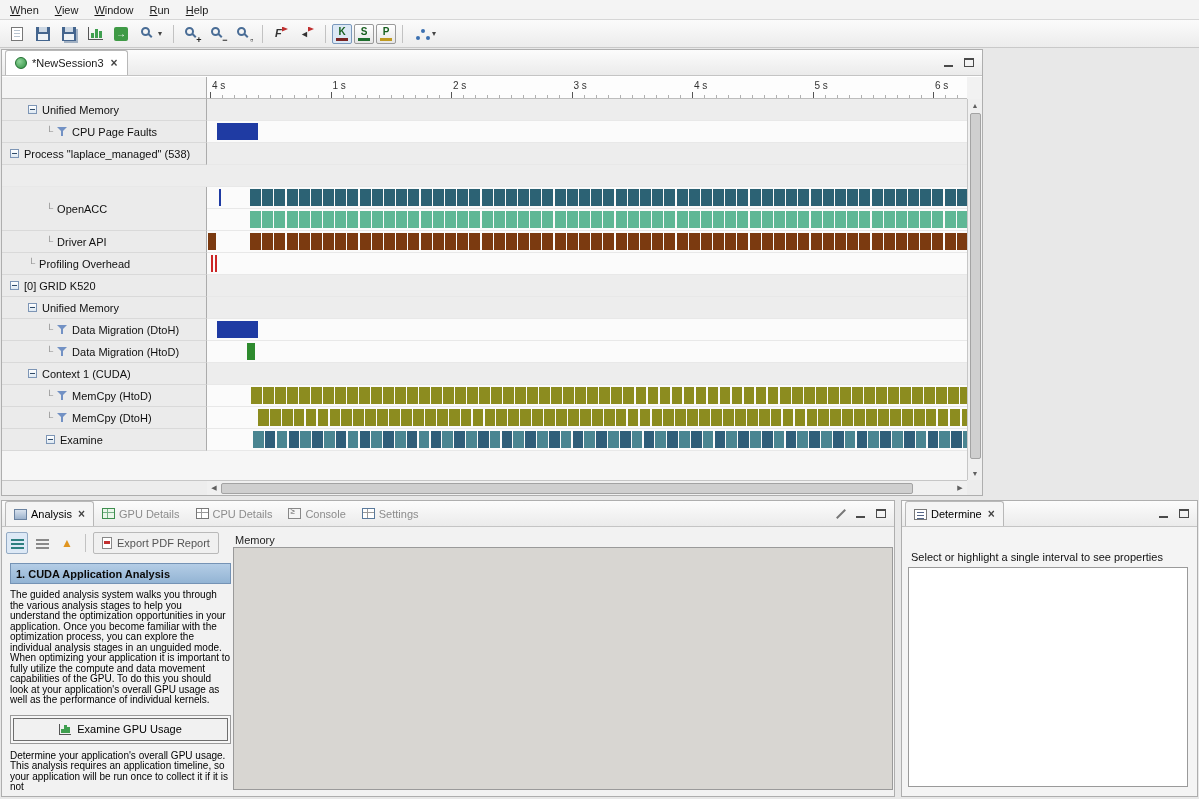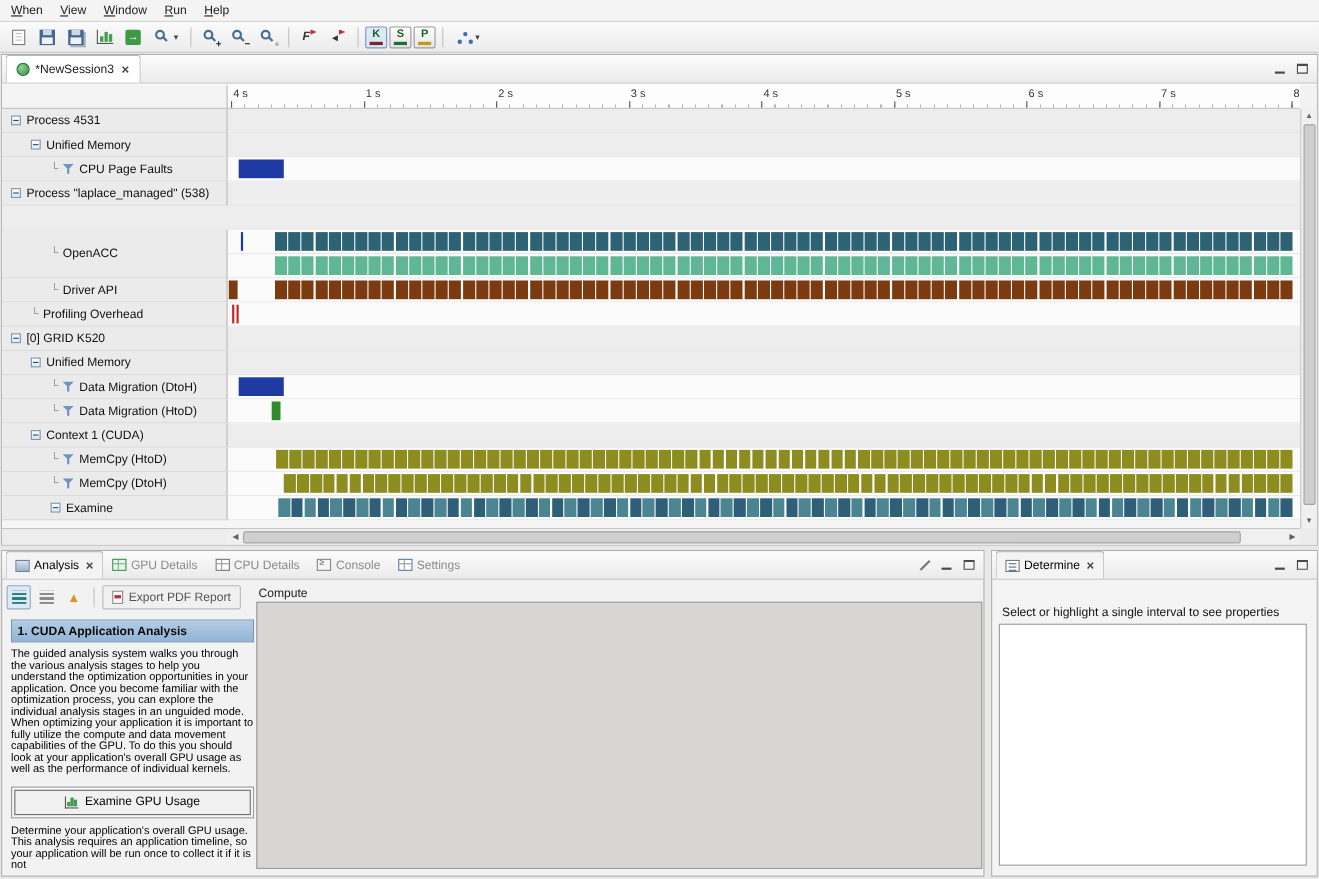--- a/index.html
+++ b/index.html
@@ -37,21 +37,21 @@
 .ic-flag i{position:absolute;right:1px;top:0;width:6px;height:5px;background:#c03030;clip-path:polygon(0 0,100% 50%,0 100%);}
 .ic-ana{width:17px;height:16px;}
 .ic-ana i{position:absolute;width:4px;height:4px;border-radius:50%;background:#3a6fb0;}
 .ic-ana .d1{left:2px;top:10px;}.ic-ana .d2{left:7px;top:3px;}.ic-ana .d3{left:12px;top:10px;}
 .ksp{width:20px;height:20px;border:1px solid #9a9a9a;background:linear-gradient(#ffffff,#e6e6e6);display:flex;flex-direction:column;align-items:center;justify-content:center;border-radius:2px;}
 .ksp.pressed{border-color:#7a98bc;background:#dce8f5;}
 .ksp .kl{font-weight:bold;font-size:10px;color:#175f1f;line-height:10px;}
 .ksp .stripe{width:12px;height:3px;margin-top:1px;}
 
 
-.timeline-panel{position:absolute;left:1px;top:49px;width:1197px;height:447px;background:#fff;border:1px solid #aeaeae;}
+.timeline-panel{position:absolute;left:1px;top:49px;width:982px;height:447px;background:#fff;border:1px solid #aeaeae;}
 .tabstrip{height:26px;background:linear-gradient(#fcfcfc,#ebebeb);border-bottom:1px solid #c4c4c4;position:relative;display:flex;align-items:flex-end;padding-left:3px;}
 .ttab{height:25px;display:flex;align-items:center;gap:5px;padding:0 9px;background:#fff;border:1px solid #b8b8b8;border-bottom:none;border-radius:3px 3px 0 0;}
 .sessionic{width:12px;height:12px;border-radius:50%;background:radial-gradient(circle at 35% 35%,#8fd49a,#2f8f3f);border:1px solid #1f6f2f;display:inline-block;}
 .tabx{color:#444;font-size:12px;margin-left:2px;font-weight:bold;}
 .panel-ctrls{position:absolute;right:5px;top:5px;display:flex;gap:3px;}
 .wbtn{width:17px;height:15px;display:flex;align-items:center;justify-content:center;}
 .ic-min{width:9px;height:9px;position:relative;display:inline-block;}
 .ic-min::after{content:"";position:absolute;left:0;right:0;bottom:0;height:2px;background:#4a4a4a;}
 .ic-max{width:10px;height:9px;border:1px solid #4a4a4a;border-top-width:2px;display:inline-block;}
 .ic-pen{width:10px;height:12px;position:relative;display:inline-block;}
@@ -250,33 +250,20 @@
         <span class="rtick-label" style="left: 607.5px;">5 s</span>
         <span class="rtick" style="left: 605.5px;"></span>
         <span class="rtick-label" style="left: 728px;">6 s</span>
         <span class="rtick" style="left: 726px;"></span>
         <span class="rtick-label" style="left: 848.5px;">7 s</span>
         <span class="rtick" style="left: 846.5px;"></span>
         <span class="rtick-label" style="left: 969px;">8 s</span>
         <span class="rtick" style="left: 967px;"></span>
       </div>
     <div class="rows" id="timeline-rows">
-        <div class="trow">
-          <div class="tlabel" style="height: 22px;">
-            <div class="tlabel-inner" style="padding-left: 8px;">
-              <span class="minusbox">
-                <i></i>
-              </span>
-              <span class="tlabel-text">Process 4531</span>
-            </div>
-          </div>
-          <div class="lanewrap">
-            <div class="tlane hdr"></div>
-          </div>
-        </div>
         <div class="trow">
           <div class="tlabel" style="height: 22px;">
             <div class="tlabel-inner" style="padding-left: 26px;">
               <span class="minusbox">
                 <i></i>
               </span>
               <span class="tlabel-text">Unified Memory</span>
             </div>
           </div>
           <div class="lanewrap">
@@ -999,21 +986,21 @@
       </span>
     <span class="abtn">
         <span class="uparrow">▲</span>
       </span>
     <span class="tsep"></span>
     <button class="export-btn">
       <i class="pdfic"></i>
       <span>Export PDF Report</span>
     </button>
   </div>
-  <span class="results-label">Compute</span>
+  <span class="results-label">Memory</span>
   <div class="results-box"></div>
   <div class="aside">
     <div class="aside-header">1. CUDA Application Analysis</div>
     <div class="aside-desc">The guided analysis system walks you through the various analysis stages to help you understand the optimization opportunities in your application. Once you become familiar with the optimization process, you can explore the individual analysis stages in an unguided mode. When optimizing your application it is important to fully utilize the compute and data movement capabilities of the GPU. To do this you should look at your application's overall GPU usage as well as the performance of individual kernels.</div>
     <div class="btn-outer">
       <button class="examine-btn">
         <span class="gpuic">
             <span class="gb" style="left:1px;height:4px"></span>
             <span class="gb" style="left:4px;height:8px"></span>
             <span class="gb" style="left:7px;height:6px"></span>

